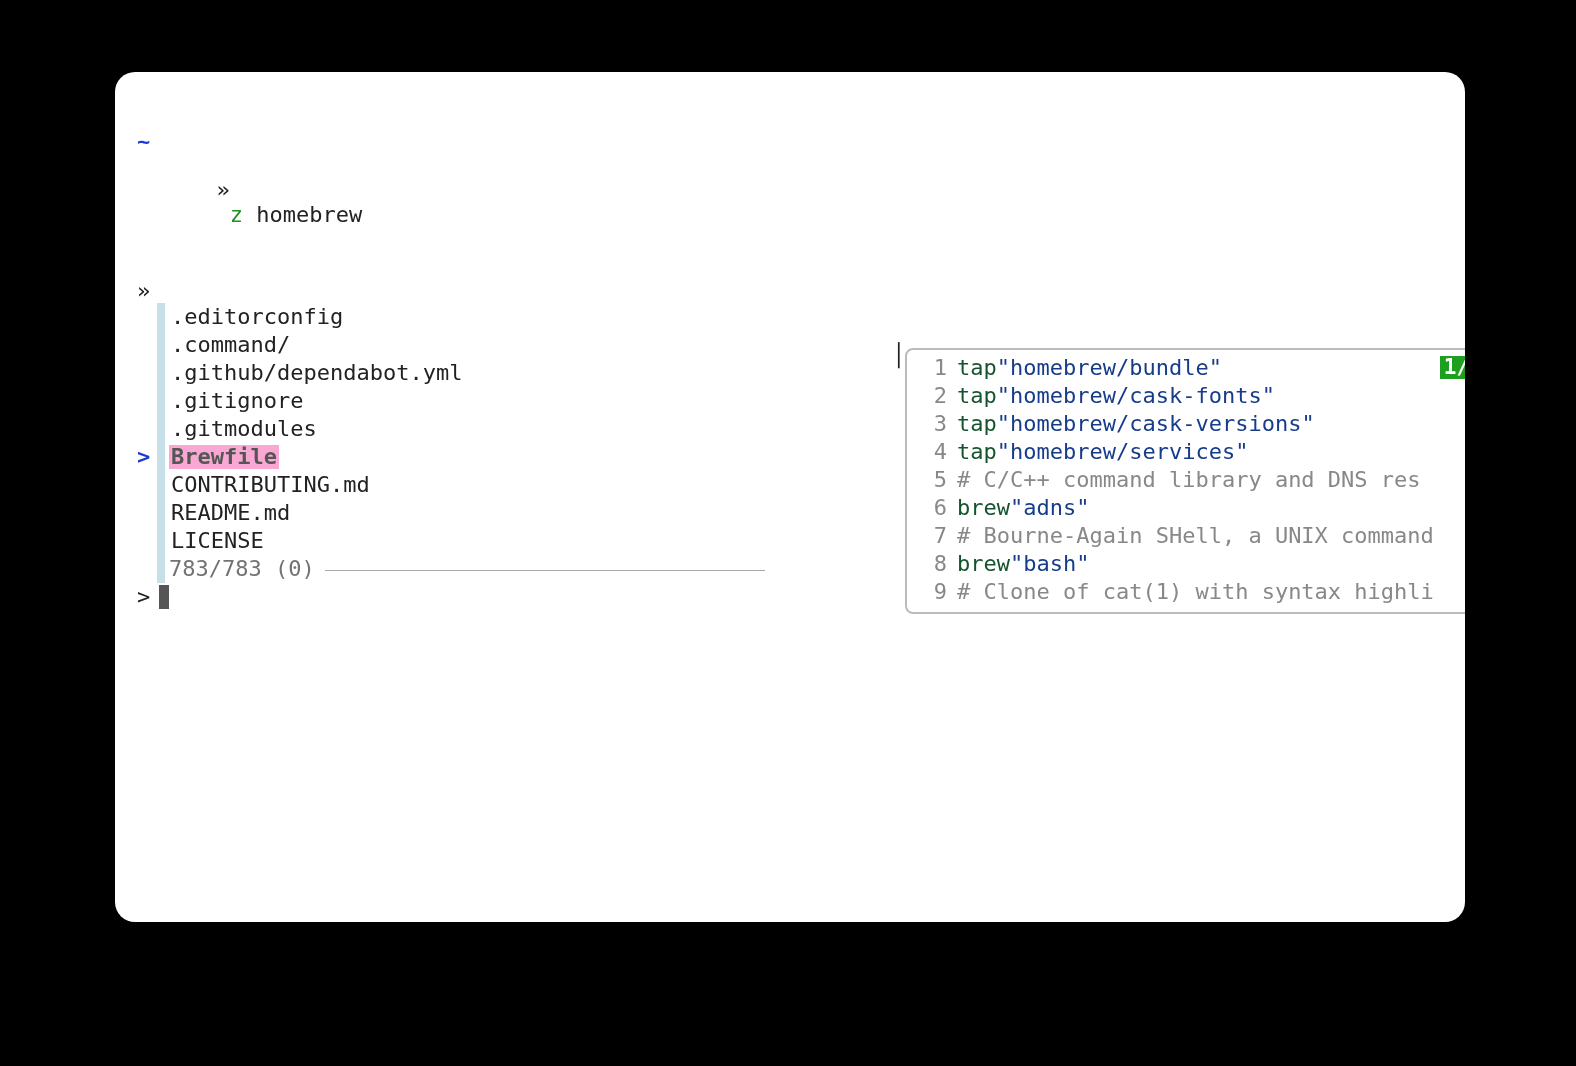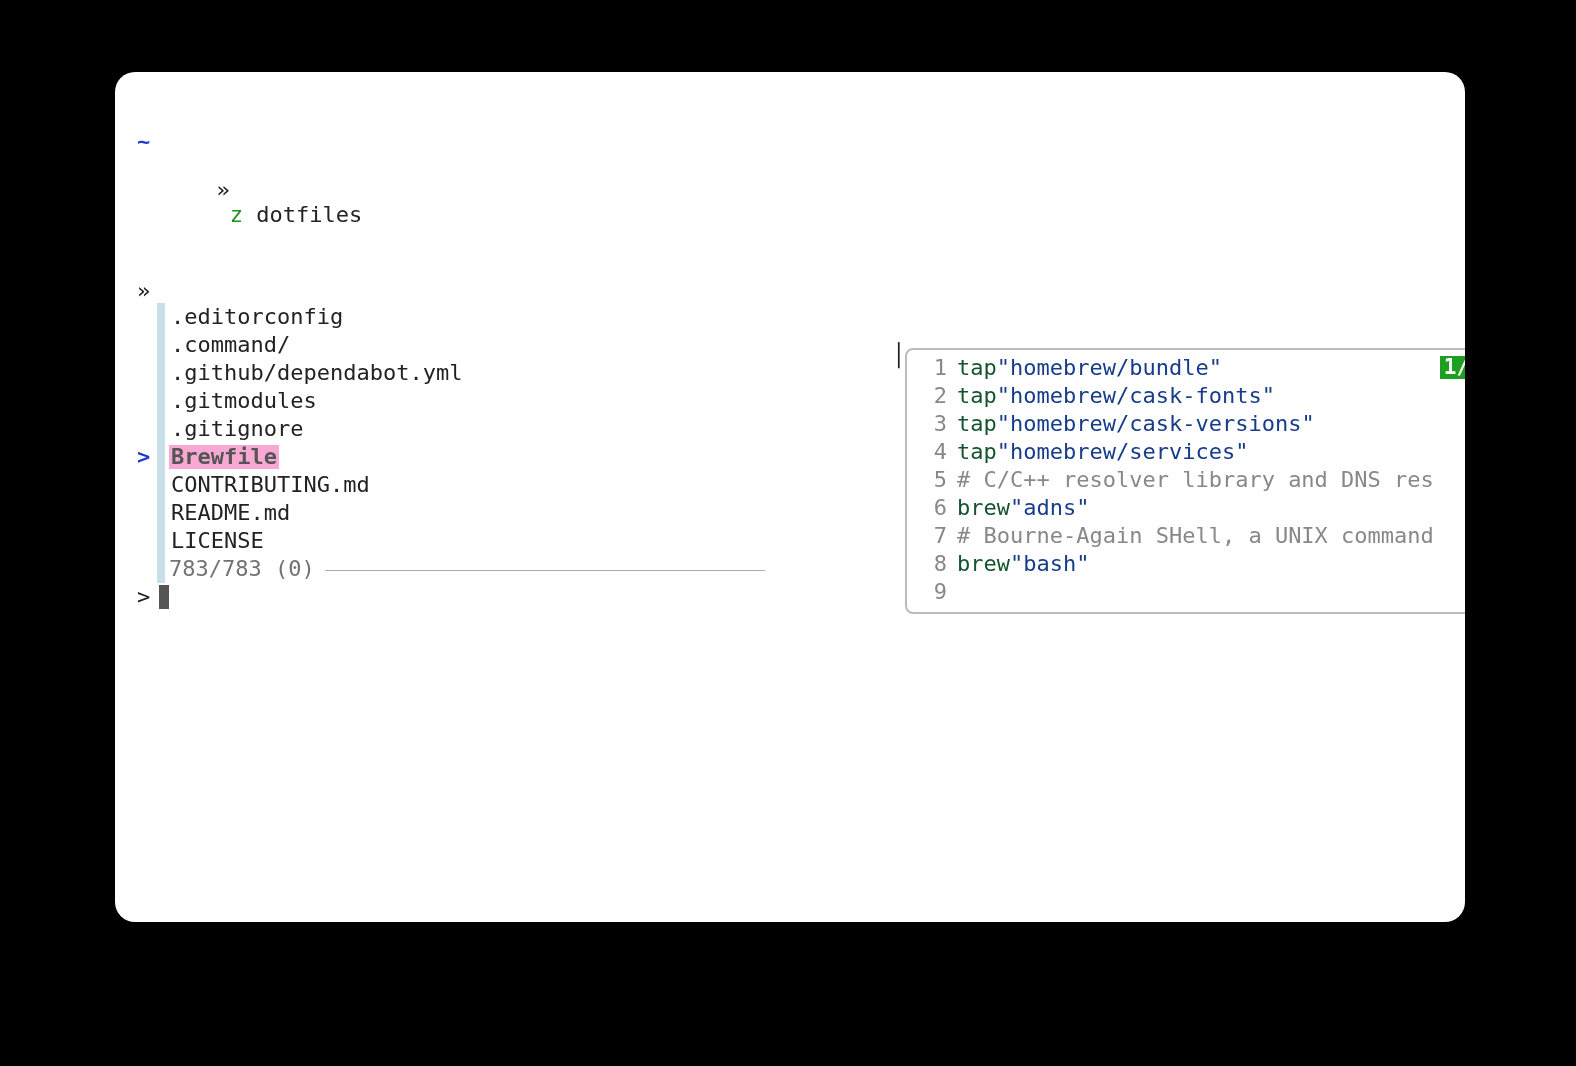--- a/index.html
+++ b/index.html
@@ -143,21 +143,21 @@
 </style>
 </head>
 <body>
 
 <div class="terminal-window">
 
   <div class="prompt-block">
     <div class="line"><span class="home-tilde blue">~</span></div>
     <div class="line">
       <span>»</span>
-      <span> </span><span class="green">z</span><span> </span><span>dotfiles</span>
+      <span> </span><span class="green">z</span><span> </span><span>homebrew</span>
     </div>
   </div>
 
   <div style="height:28px"></div>
 
   <div class="prompt-block">
     <div class="line"><span>»</span></div>
   </div>
 
   <div class="file-list" id="file-list">
@@ -172,26 +172,26 @@
         <span class="name">.command/</span>
       </div>
       <div class="file-row">
         <span class="pointer"> </span>
         <span class="bar"></span>
         <span class="name">.github/dependabot.yml</span>
       </div>
       <div class="file-row">
         <span class="pointer"> </span>
         <span class="bar"></span>
+        <span class="name">.gitignore</span>
+      </div>
+      <div class="file-row">
+        <span class="pointer"> </span>
+        <span class="bar"></span>
         <span class="name">.gitmodules</span>
-      </div>
-      <div class="file-row">
-        <span class="pointer"> </span>
-        <span class="bar"></span>
-        <span class="name">.gitignore</span>
       </div>
       <div class="file-row selected">
         <span class="pointer">&gt;</span>
         <span class="bar"></span>
         <span class="name">Brewfile</span>
       </div>
       <div class="file-row">
         <span class="pointer"> </span>
         <span class="bar"></span>
         <span class="name">CONTRIBUTING.md</span>
@@ -223,21 +223,21 @@
   <div class="preview-caret line">│</div>
 
   <div class="preview">
     <div class="badge">1/100</div>
 
     <div id="preview-lines">
         <div class="preview-line"><span class="lnum">1</span><span class="kw">tap</span> <span class="string">"homebrew/bundle"</span></div>
         <div class="preview-line"><span class="lnum">2</span><span class="kw">tap</span> <span class="string">"homebrew/cask-fonts"</span></div>
         <div class="preview-line"><span class="lnum">3</span><span class="kw">tap</span> <span class="string">"homebrew/cask-versions"</span></div>
         <div class="preview-line"><span class="lnum">4</span><span class="kw">tap</span> <span class="string">"homebrew/services"</span></div>
-        <div class="preview-line"><span class="lnum">5</span><span class="cmt"># C/C++ resolver library and DNS res</span></div>
+        <div class="preview-line"><span class="lnum">5</span><span class="cmt"># C/C++ command library and DNS res</span></div>
         <div class="preview-line"><span class="lnum">6</span><span class="kw">brew</span> <span class="string">"adns"</span></div>
         <div class="preview-line"><span class="lnum">7</span><span class="cmt"># Bourne-Again SHell, a UNIX command</span></div>
         <div class="preview-line"><span class="lnum">8</span><span class="kw">brew</span> <span class="string">"bash"</span></div>
-        <div class="preview-line"><span class="lnum">9</span></div>
+        <div class="preview-line"><span class="lnum">9</span><span class="cmt"># Clone of cat(1) with syntax highli</span></div>
       </div>
   </div>
 
 </div>
 
 </body></html>

